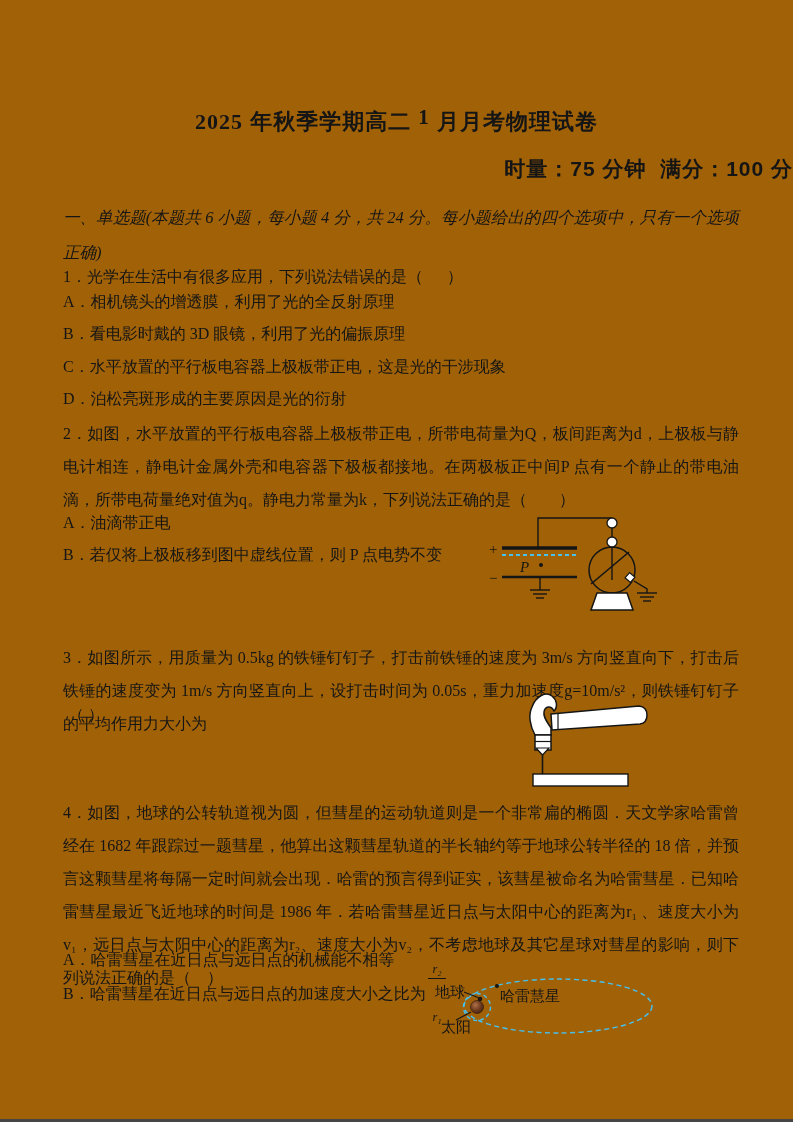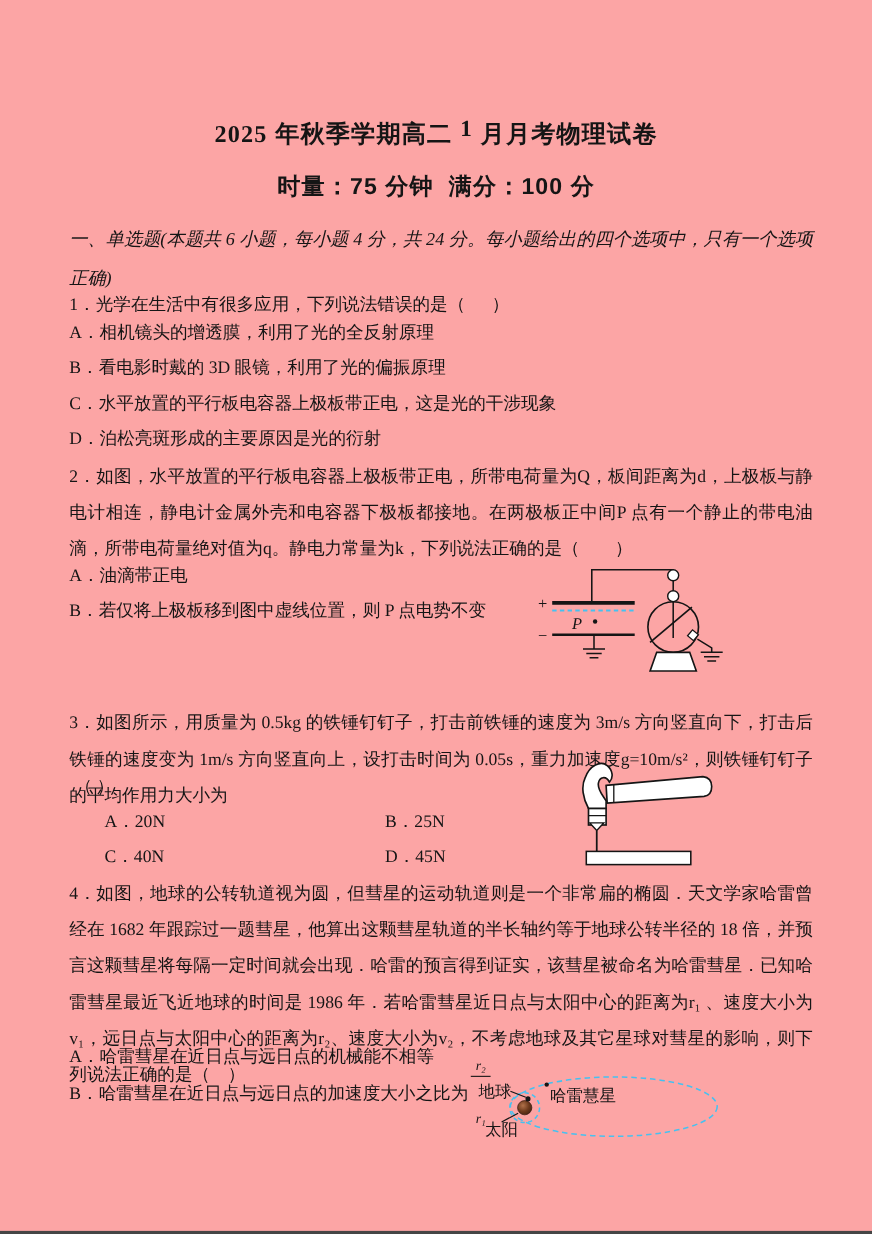--- a/index.html
+++ b/index.html
@@ -1,30 +1,30 @@
 <!DOCTYPE html>
 <html><head>
 <meta charset="utf-8">
 <style>
   html,body{margin:0;padding:0;background:#fff;}
   .page{
-    position:relative;width:793px;height:1122px;background:#fca5a5;
+    position:relative;width:793px;height:1122px;background:#a16207;
     font-family:"Liberation Serif","DejaVu Serif",serif;color:#151515;
     overflow:hidden;
   }
   .edge-bar{position:absolute;left:0;bottom:0;width:793px;height:3px;background:#454545;}
   .title{
     position:absolute;top:107px;left:0;width:793px;text-align:center;
     font-family:"Liberation Sans","DejaVu Sans",sans-serif;
     font-weight:bold;font-size:22px;letter-spacing:1px;white-space:pre;
   }
   .title .num{font-family:"Liberation Serif","DejaVu Serif",serif;}
   .title .sup{position:relative;top:-5px;font-size:21px;}
   .subtitle{
-    position:absolute;top:155px;left:0;width:793px;text-align:center;
+    position:absolute;top:155px;left:0;width:793px;text-align:right;
     font-family:"Liberation Sans","DejaVu Sans",sans-serif;
     font-weight:bold;font-size:21px;letter-spacing:1px;white-space:pre;
   }
   .section-header{
     position:absolute;top:200px;left:63px;width:676px;
     font-size:16.5px;font-style:italic;line-height:35px;text-align:justify;
   }
   .para{
     position:absolute;left:63px;width:676px;
     font-size:16px;line-height:33px;text-align:justify;
@@ -108,30 +108,20 @@
         <polyline points="147,81 160,89 160,93" fill="none"></polyline>
         <line x1="150" y1="93" x2="170" y2="93"></line>
         <line x1="153" y1="97" x2="167" y2="97"></line>
         <line x1="156" y1="101" x2="164" y2="101"></line>
       </g>
     </svg>
   </div>
 
   <div class="para" style="top:641px;">3．如图所示，用质量为 0.5kg 的铁锤钉钉子，打击前铁锤的速度为 3m/s 方向竖直向下，打击后铁锤的速度变为 1m/s 方向竖直向上，设打击时间为 0.05s，重力加速度g=10m/s²，则铁锤钉钉子的平均作用力大小为</div>
   <div class="line" style="top:705px;left:68px;">（ ）</div>
-  <div class="q3-grid">
-    <div class="row">
-      <div class="cell c1">A．20N</div>
-      <div class="cell">B．25N</div>
-    </div>
-    <div class="row">
-      <div class="cell c1">C．40N</div>
-      <div class="cell">D．45N</div>
-    </div>
-  </div>
 
   <div class="fig" style="left:505px;top:688px;">
     <svg width="150" height="100" viewBox="0 0 150 100">
       <g fill="#ffffff" stroke="#151515" stroke-width="1.5">
 
         <path d="M 46,26 L 134,18 Q 142,19 142,27 Q 142,35 135,36 L 47,42 Z"></path>
         <line x1="53" y1="25.5" x2="53" y2="41.5" stroke-width="1.2"></line>
 
         <path d="M 30,47 C 25,38 23,27 27,19 C 31,8 41,3 47,8 C 52,12 53,19 49,23 C 46,17 40,18 39,24 C 38,30 43,35 46,40 L 46,47 Z"></path>
 

